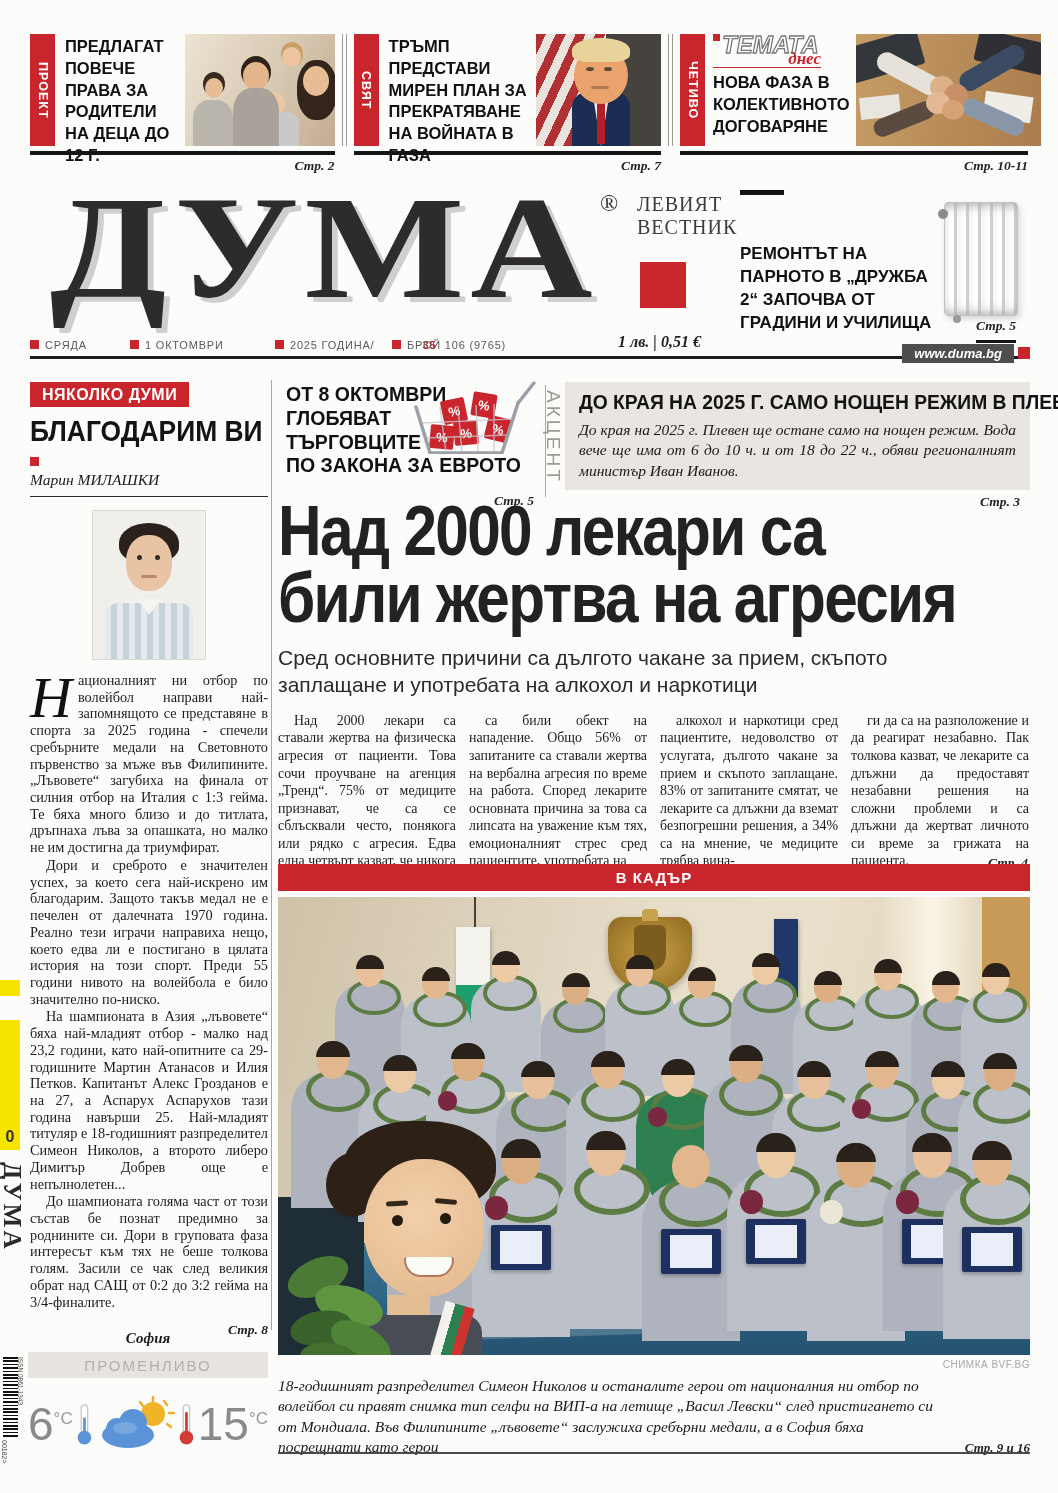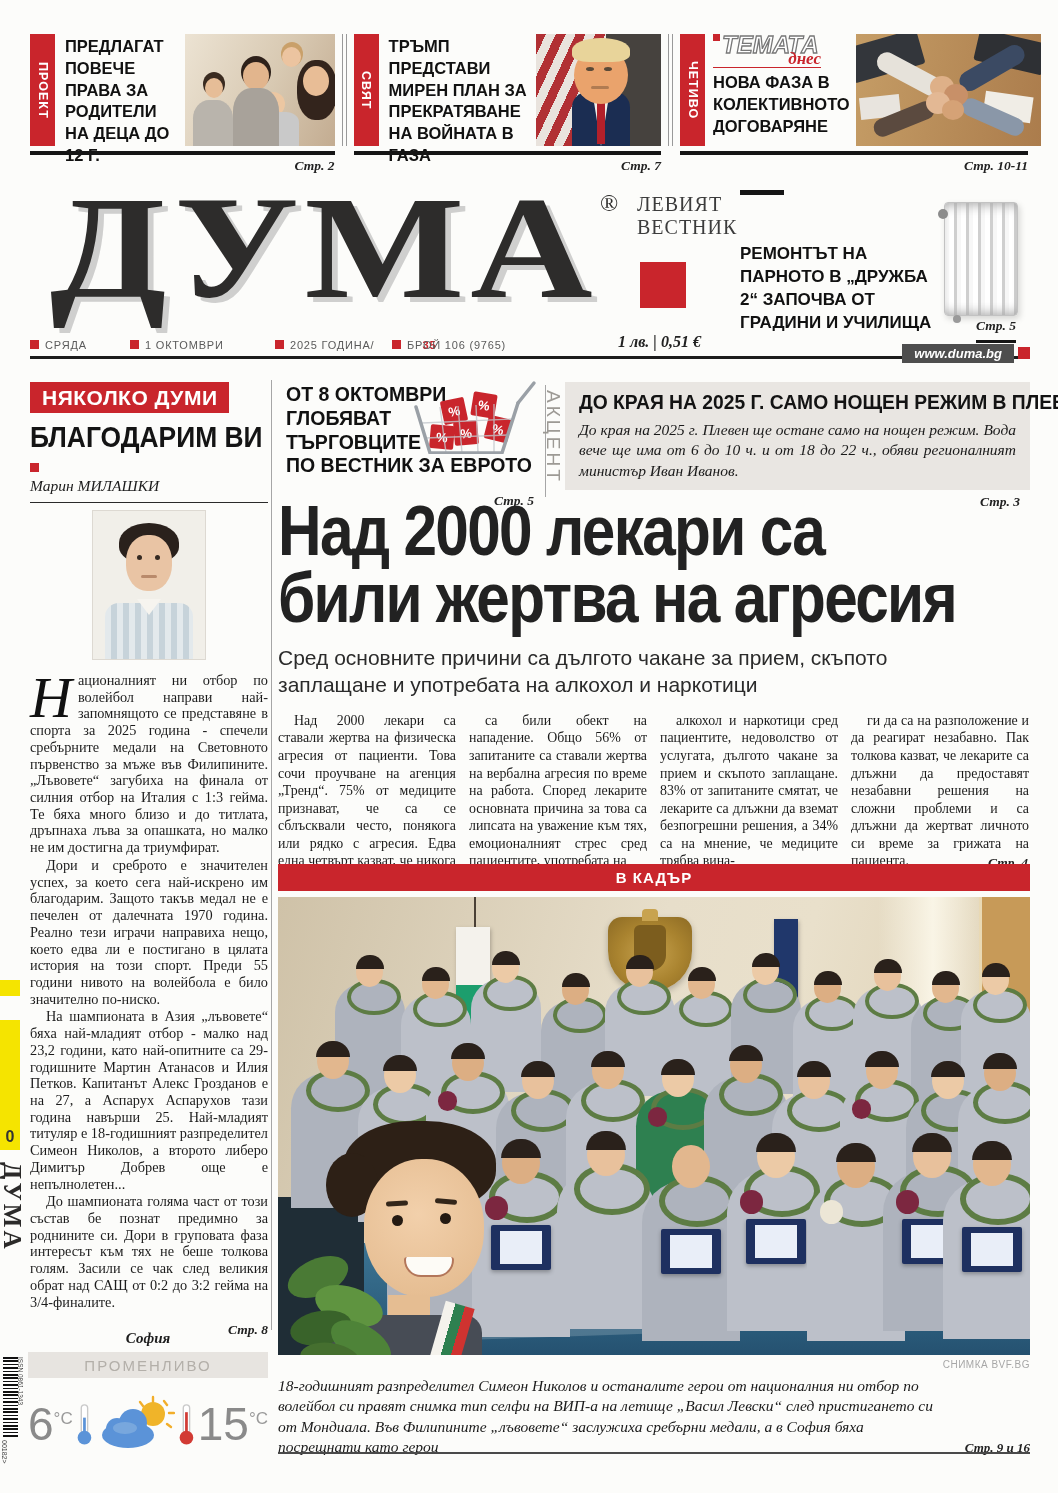--- a/index.html
+++ b/index.html
@@ -59,21 +59,21 @@
   .radiator .pipe{position:absolute;left:8px;bottom:-8px;width:8px;height:8px;border-radius:50%;background:#9a9a9a;}
   .heat-page{position:absolute;right:14px;top:128px;}
   .heat-rule{position:absolute;right:14px;top:150px;width:40px;height:3px;background:#151515;}
 
   
   .vline-main{top:380px;left:271px;width:1px;height:950px;background:#a6a6a6;}
   .vline-eur{top:385px;left:545px;width:1px;height:112px;background:#a6a6a6;}
 
   .op-head{top:382px;left:30px;width:238px;}
   .kicker{display:inline-block;background:#c9252c;color:#fff;font-family:"Liberation Sans",sans-serif;
-          font-weight:bold;font-size:21px;letter-spacing:.5px;padding:4px 12px 3px;}
+          font-weight:bold;font-size:16px;letter-spacing:.5px;padding:4px 12px 3px;}
   .op-title{font-family:"Liberation Sans",sans-serif;font-weight:bold;font-size:30px;color:#141414;
             margin-top:7px;transform:scaleX(.88);transform-origin:left center;white-space:nowrap;}
   .op-sq{width:9px;height:9px;margin:9px 0 5px;}
   .op-byline{font-style:italic;font-size:15.5px;}
   .op-rule{margin-top:7px;border-top:1.5px solid #2a2a2a;}
 
   .euro{top:383px;left:286px;width:250px;height:122px;}
   .euro-line{font-family:"Liberation Sans",sans-serif;font-weight:bold;font-size:19.5px;line-height:1.22;color:#111;}
   .euro-line span{background:#fcfcfa;position:relative;z-index:2;padding-right:3px;}
   .cart{position:absolute;right:-6px;top:-8px;z-index:1;}
@@ -324,21 +324,21 @@
       <g fill="none" stroke="#9aa0a6" stroke-width="3.5" stroke-linejoin="round" stroke-linecap="round">
         <path d="M10,32 L24,78 L96,78 L112,28"></path>
         <path d="M112,28 L128,8"></path>
       </g>
       <circle cx="36" cy="94" r="7" fill="#aab0b6"></circle>
         <circle cx="90" cy="94" r="7" fill="#aab0b6"></circle>
     </svg>
     <div class="euro-line">ОТ 8 ОКТОМВРИ</div>
     <div class="euro-line">ГЛОБЯВАТ</div>
     <div class="euro-line">ТЪРГОВЦИТЕ</div>
-    <div class="euro-line"><span>ПО ВЕСТНИК ЗА ЕВРОТО</span></div>
+    <div class="euro-line"><span>ПО ЗАКОНА ЗА ЕВРОТО</span></div>
     <div class="euro-page pageref">Стр. 5</div>
   </div>
 
   <div class="abs akc-label">АКЦЕНТ</div>
   <div class="abs akc-box">
     <div class="akc-head">ДО КРАЯ НА 2025 Г. САМО НОЩЕН РЕЖИМ В ПЛЕВЕН</div>
     <div class="akc-text">До края на 2025 г. Плевен ще остане само на нощен режим. Вода вече ще има от 6 до 10 ч. и от 18 до 22 ч., обяви регионалният министър Иван Иванов.</div>
   </div>
   <div class="abs akc-page pageref">Стр. 3</div>
 

